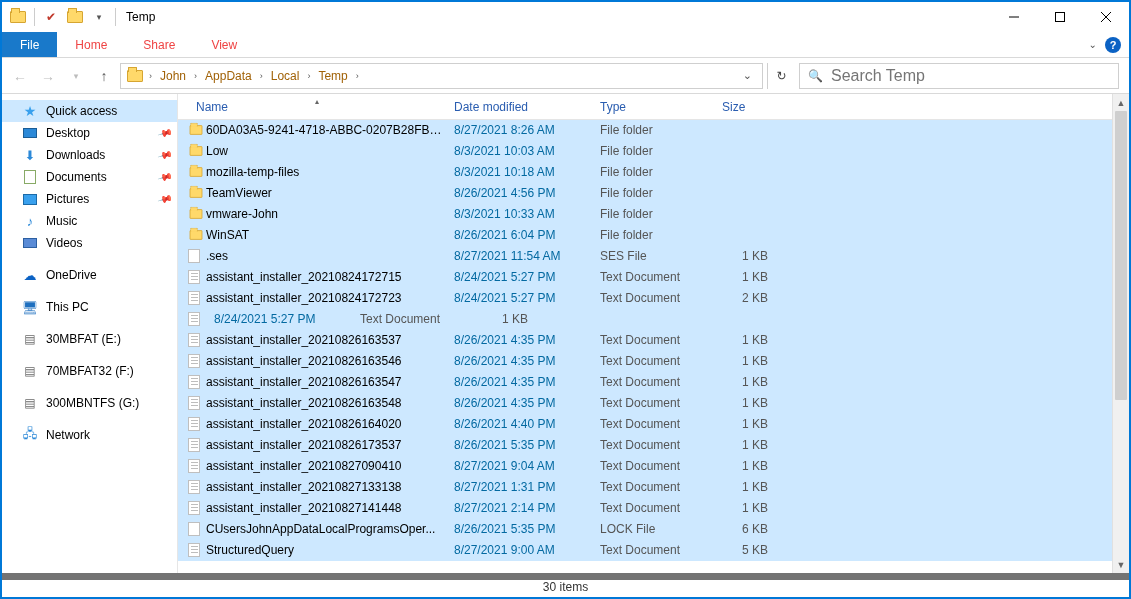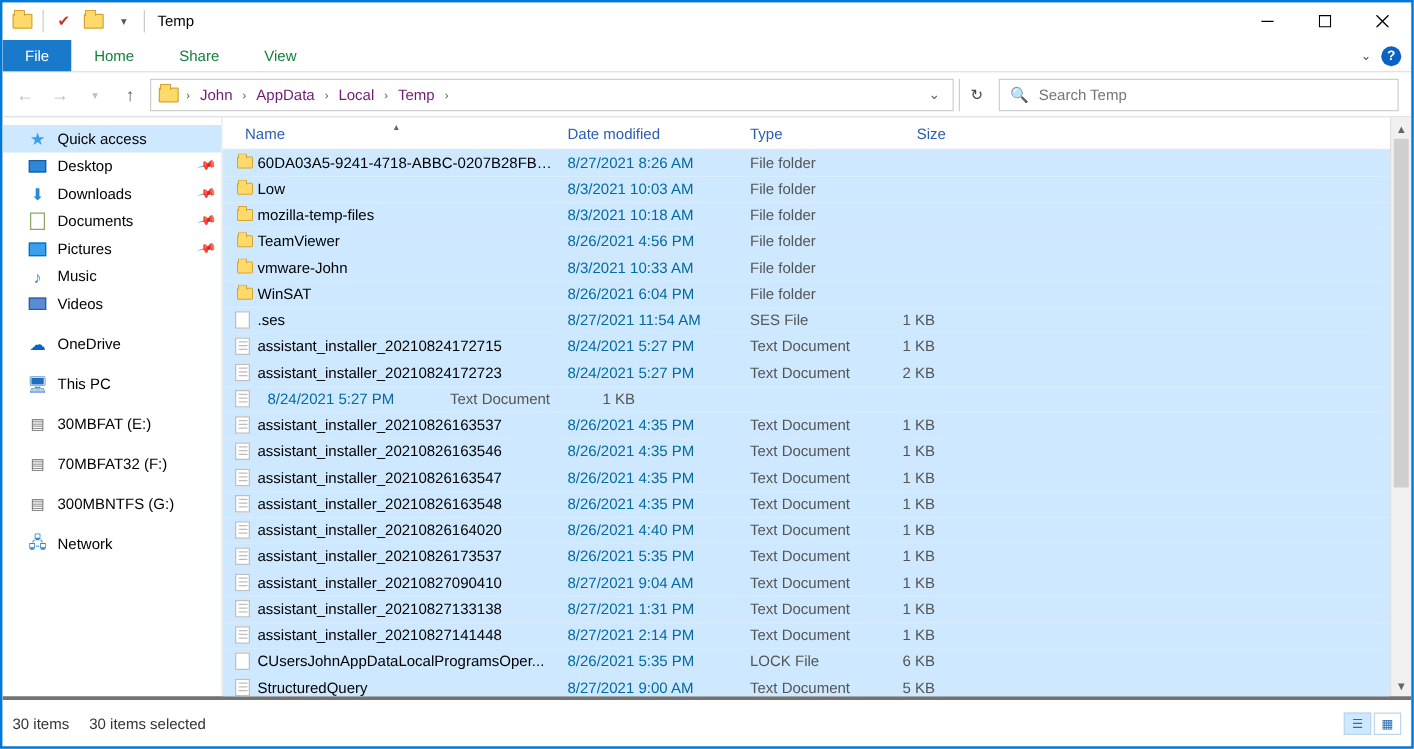--- a/index.html
+++ b/index.html
@@ -35,45 +35,45 @@
   .win-controls { margin-left:auto; display:flex; }
   .win-btn { width:46px; height:30px; display:flex; align-items:center; justify-content:center; }
   .ribbon-tabs {
     height: 26px;
     background:#fff;
     display:flex;
     align-items:stretch;
     border-bottom:1px solid #d9d9d9;
   }
   .file-tab { background:#1979ca; color:#fff; padding:0 18px; display:flex; align-items:center; font-size:12px; }
-  .r-tab { padding:0 18px; display:flex; align-items:center; color:#15803d; }
+  .r-tab { padding:0 18px; display:flex; align-items:center; color:#ef4444; }
   .ribbon-right { margin-left:auto; display:flex; align-items:center; gap:8px; padding-right:8px; }
   .chev { color:#555; font-size:10px; }
   .help-circle { width:16px; height:16px; border-radius:50%; background:#0b62c4; color:#fff; font-size:11px; font-weight:bold; display:flex; align-items:center; justify-content:center; }
   .navbar {
     height:36px;
     background:#fff;
     border-bottom:1px solid #d9d9d9;
     display:flex;
     align-items:center;
     gap:4px;
     padding:0 10px 0 6px;
   }
   .nav-arrow { width:24px; height:24px; display:flex; align-items:center; justify-content:center; color:#bdbdbd; font-size:14px; }
   .nav-arrow.dark { color:#555; }
   .addr-box {
     flex:1; height:26px; border:1px solid #cfcfcf; display:flex; align-items:center; padding:0 4px 0 2px;
     min-width:0;
   }
-  .crumb { padding:0 6px; color:#701a75; display:flex; align-items:center; height:100%; }
+  .crumb { padding:0 6px; color:#a16207; display:flex; align-items:center; height:100%; }
   .crumb-sep { color:#555; font-size:9px; padding:0 2px; }
   .addr-right { margin-left:auto; display:flex; align-items:center; gap:2px; }
   .refresh-btn { width:28px; height:26px; border-left:1px solid #cfcfcf; display:flex; align-items:center; justify-content:center; color:#444; }
   .search-box { width:320px; height:26px; border:1px solid #cfcfcf; display:flex; align-items:center; padding:0 8px; color:#555; }
-  .search-box input { border:none; outline:none; font-size:12px; width:100%; color:#4c1d95; background:transparent; }
+  .search-box input { border:none; outline:none; font-size:16px; width:100%; color:#4c1d95; background:transparent; }
   .body-area { flex:1; display:flex; min-height:0; background:#fff; }
   .nav-pane { width:176px; border-right:1px solid #e6e6e6; padding:6px 0 0 0; overflow:hidden; }
   .nav-item { display:flex; align-items:center; height:22px; padding:0 6px 0 20px; gap:8px; color:#000; }
   .nav-item.indent { padding-left:20px; }
   .nav-item.sel { background:#cde8ff; }
   .pin { margin-left:auto; color:#6b6b6b; font-size:10px; transform:rotate(30deg); }
   .nav-spacer { height:10px; }
   .icon16 { width:16px; height:16px; display:inline-flex; align-items:center; justify-content:center; }
   .star { color:#39a0ed; font-size:14px; }
   .onedrive { color:#0b62c4; font-size:13px; }
@@ -85,38 +85,38 @@
   .doc-ic { width:12px; height:14px; background:#fff; border:1px solid #8a6; }
   .pic-ic { width:14px; height:11px; background:#39a0ed; border:1px solid #1b6aa8; }
   .mus-ic { color:#2c89d8; font-size:13px; }
   .vid-ic { width:14px; height:10px; background:#5a8bd6; border:1px solid #2c5fa1; }
   .content-pane { flex:1; display:flex; flex-direction:column; min-width:0; }
   .columns-header { height:26px; border-bottom:1px solid #e5e5e5; display:flex; align-items:center; padding-left:10px; color:#2a5db0; }
   .col { padding:0 8px; }
   .col.name { width:258px; position:relative; }
   .col.date { width:146px; }
   .col.type { width:122px; }
-  .col.size { width:62px; text-align:center; }
+  .col.size { width:62px; text-align:left; }
   .sort-ind { position:absolute; top:-3px; left:50%; transform:translateX(-50%); font-size:8px; color:#666; }
   .file-list { flex:1; overflow:hidden; position:relative; }
   .file-list-inner { position:absolute; inset:0; overflow:hidden; }
   .row { height:21px; display:flex; align-items:center; padding-left:10px; background:#cde8ff; border-bottom:1px solid #fff0; }
   .row .ic { width:18px; display:flex; align-items:center; }
   .row .nm { width:240px; white-space:nowrap; overflow:hidden; text-overflow:ellipsis; color:#000; }
   .row .dt { width:146px; color:#0369a1; padding:0 8px; }
   .row .ty { width:122px; color:#555; padding:0 8px; }
-  .row .sz { width:62px; color:#555; text-align:left; padding:0 8px; }
+  .row .sz { width:62px; color:#555; text-align:right; padding:0 8px; }
   .txt-ic { width:12px; height:14px; background:#fff; border:1px solid #bfbfbf; position:relative; }
   .txt-ic::after { content:""; position:absolute; left:2px; top:2px; width:7px; height:1px; background:#bdbdbd; box-shadow:0 3px 0 #bdbdbd, 0 6px 0 #bdbdbd; }
   .blank-ic { width:12px; height:14px; background:#fff; border:1px solid #bfbfbf; }
   .vscroll { width:17px; background:#f0f0f0; border-left:1px solid #e0e0e0; display:flex; flex-direction:column; }
   .vscroll .arrow { height:17px; display:flex; align-items:center; justify-content:center; color:#666; font-size:9px; }
   .vscroll .track { flex:1; position:relative; }
   .vscroll .thumb { position:absolute; left:2px; right:2px; top:0; height:65%; background:#cfcfcf; border-radius:1px; }
-  .statusbar { height:40px; border-top:3px solid #737373; background:#fff; display:flex; align-items:center; padding:0 8px; gap:16px; color:#333; }
+  .statusbar { height:24px; border-top:7px solid #737373; background:#fff; display:flex; align-items:center; padding:0 8px; gap:16px; color:#333;flex-direction:column; }
   .statusbar .views { margin-left:auto; display:flex; gap:2px; }
   .view-btn { width:22px; height:18px; border:1px solid #bcd6ef; display:flex; align-items:center; justify-content:center; color:#2c6cb0; font-size:10px; }
   .view-btn.active { background:#cde8ff; }
 </style>
 </head>
 <body>
 
 <div class="titlebar">
   <span class="qat-icon">
       <span class="folder-glyph"></span>

